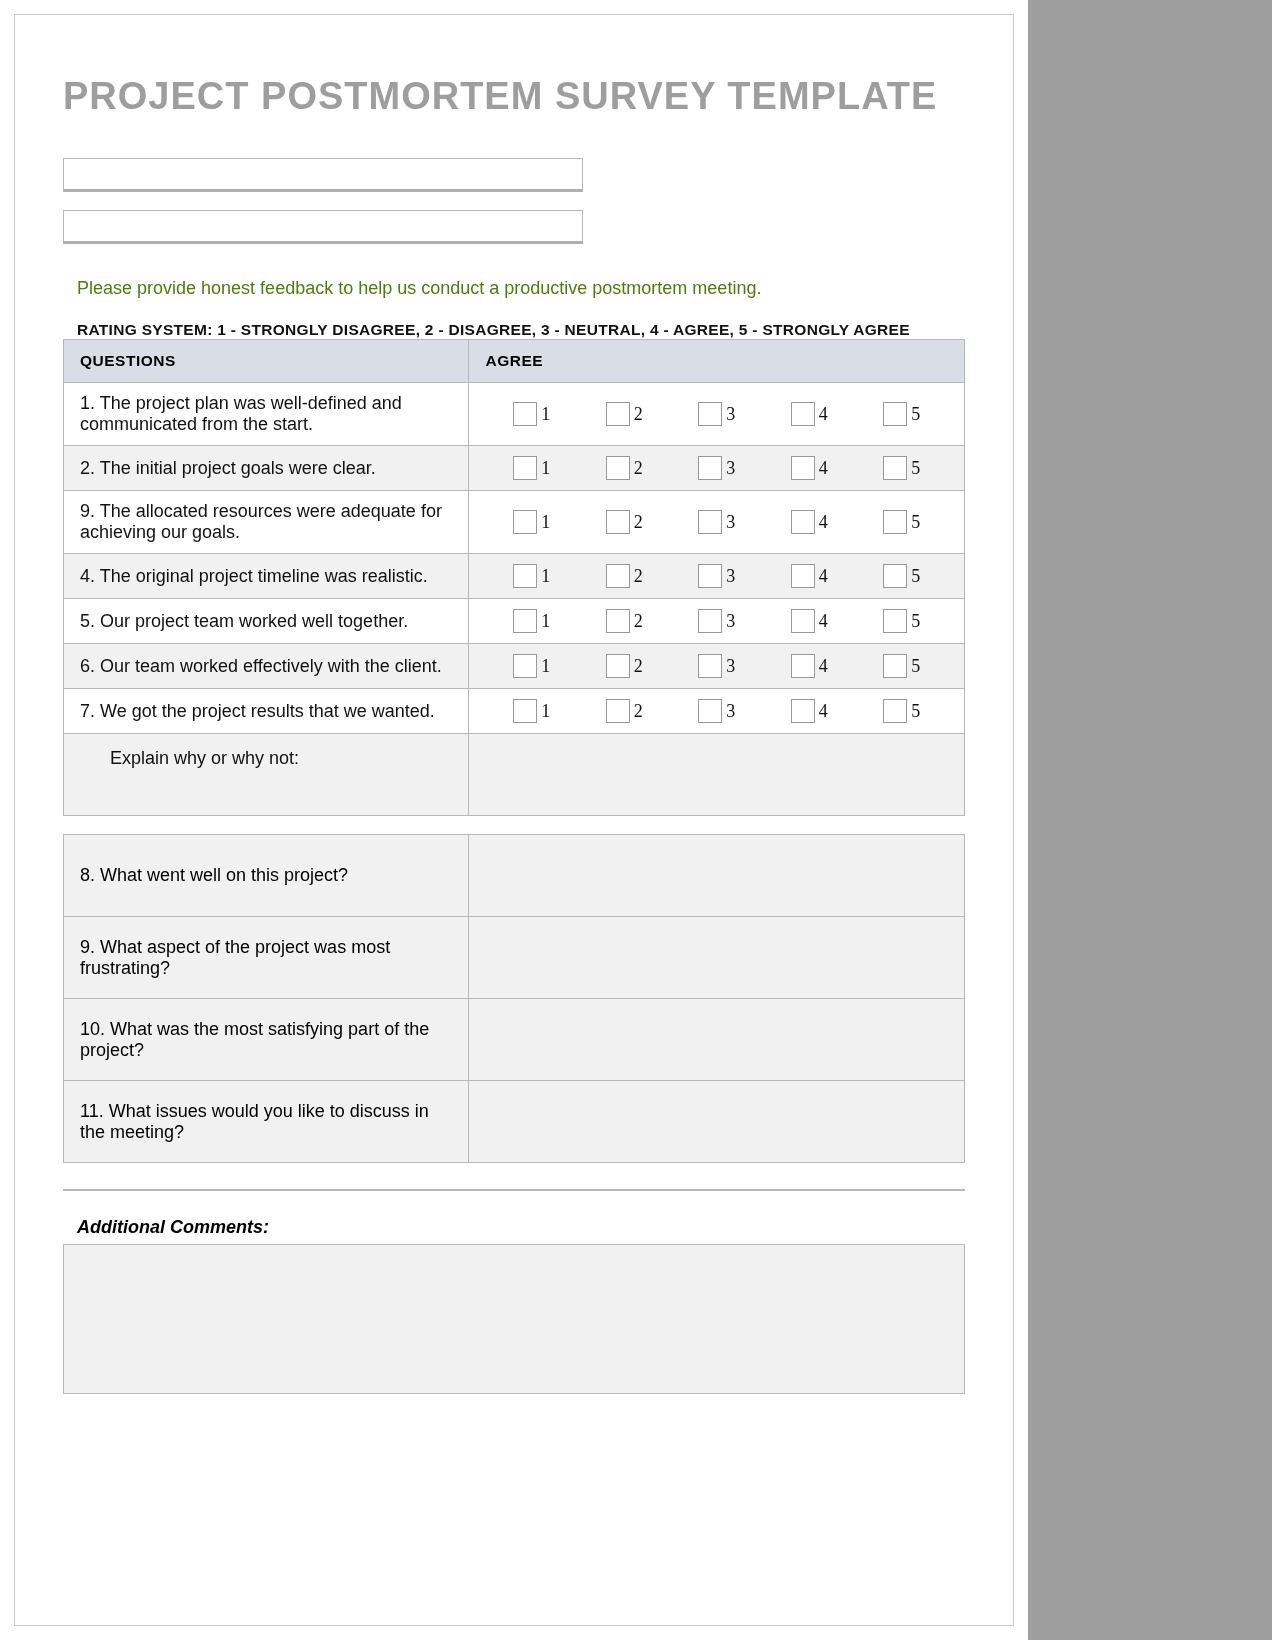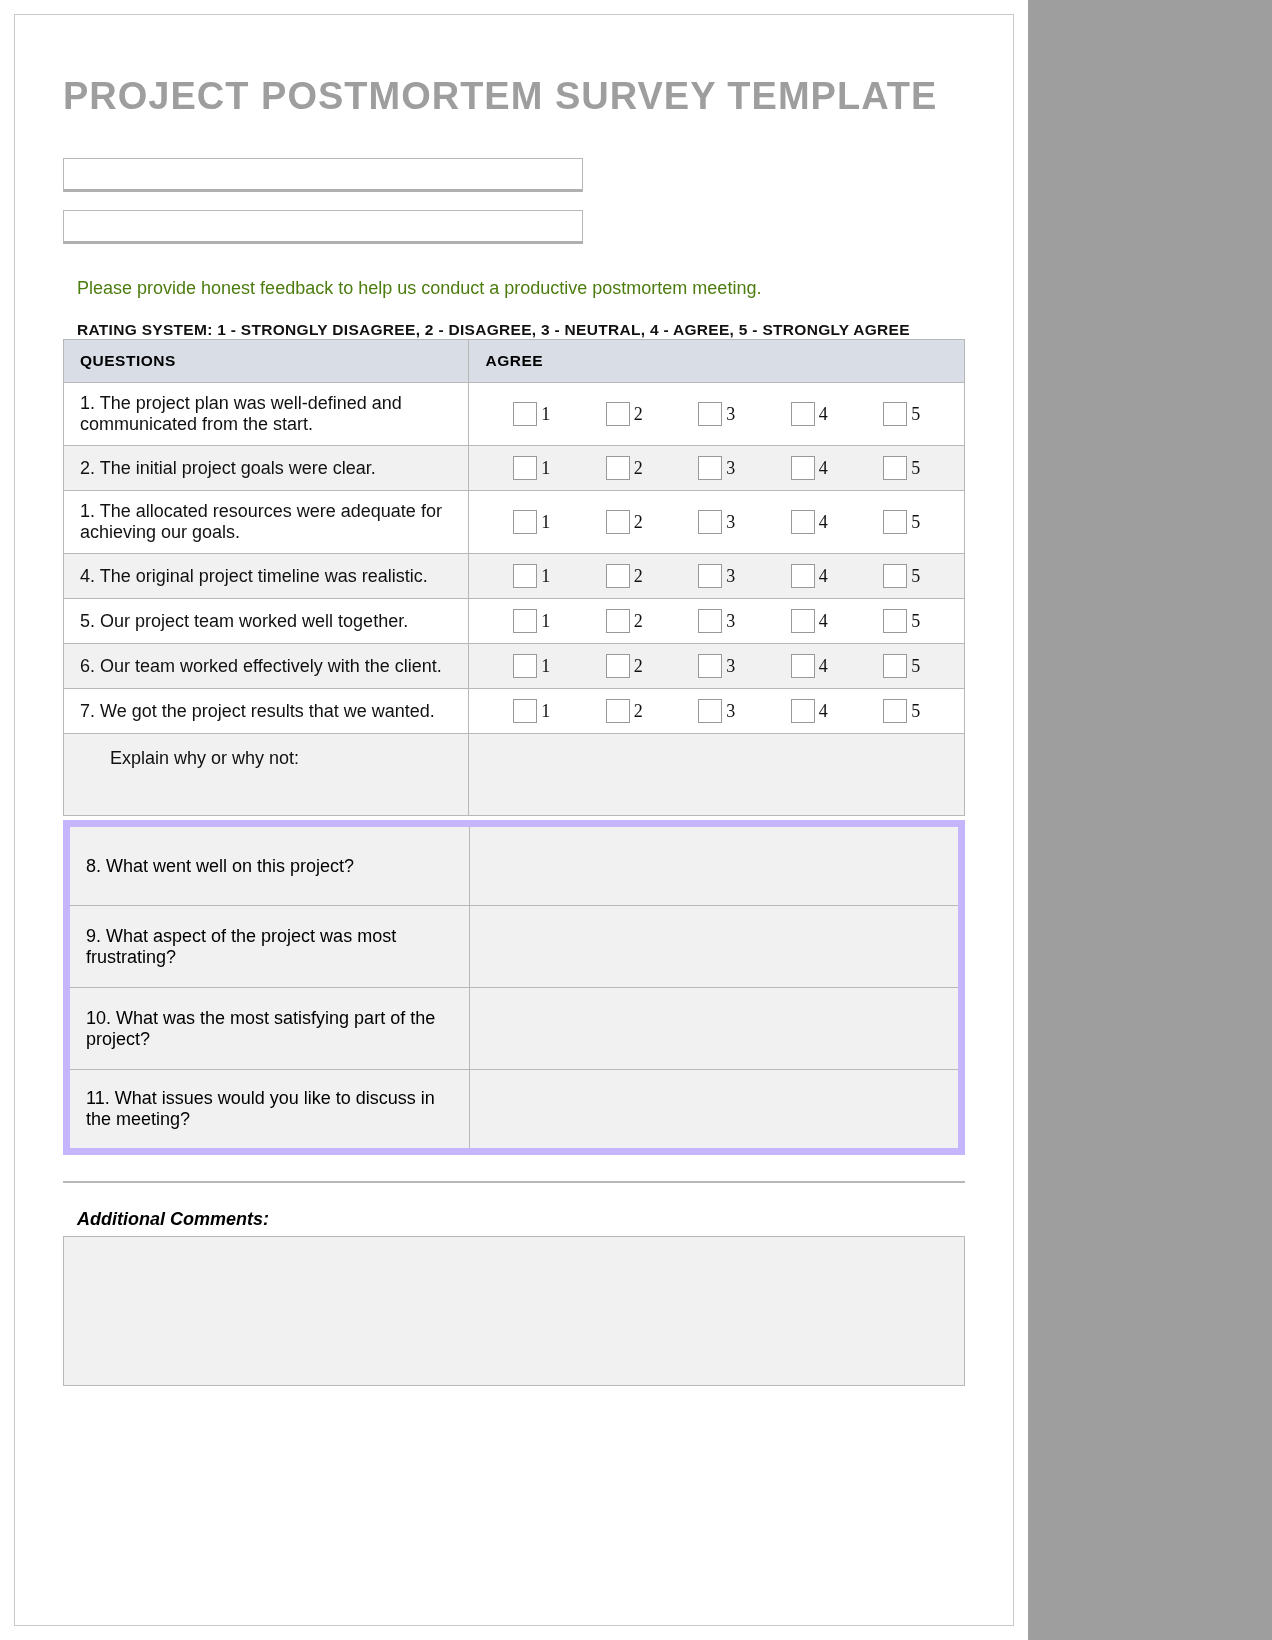--- a/index.html
+++ b/index.html
@@ -114,22 +114,22 @@
   .explain-row td {
     background: #f1f1f1 !important;
     height: 82px;
     vertical-align: top;
     padding: 14px 16px 14px 46px;
     margin-left: 35px;
   }
   .open-table {
     width: 100%;
     border-collapse: collapse;
-    border: 7px solid #c4b5fd;
-    margin-top: 4px;
+    border: 1px solid #c4b5fd;
+    margin-top: 18px;
   }
   .open-table td {
     border: 1px solid #b8b8b8;
     background: #f1f1f1;
     font-size: 18px;
     padding: 10px 16px;
     height: 82px;
     vertical-align: middle;
   }
   .open-table td.answer-cell {
@@ -238,21 +238,21 @@
                   <span class="rating-num">4</span>
                 </div>
                 <div class="rating-item">
                   <span class="rating-box"></span>
                   <span class="rating-num">5</span>
                 </div>
               </div>
             </td>
           </tr>
           <tr>
-            <td class="question-cell">1. The allocated resources were adequate for achieving our goals.</td>
+            <td class="question-cell">9. The allocated resources were adequate for achieving our goals.</td>
             <td class="rating-cell">
               <div class="rating-row">
                 <div class="rating-item">
                   <span class="rating-box"></span>
                   <span class="rating-num">1</span>
                 </div>
                 <div class="rating-item">
                   <span class="rating-box"></span>
                   <span class="rating-num">2</span>
                 </div>

